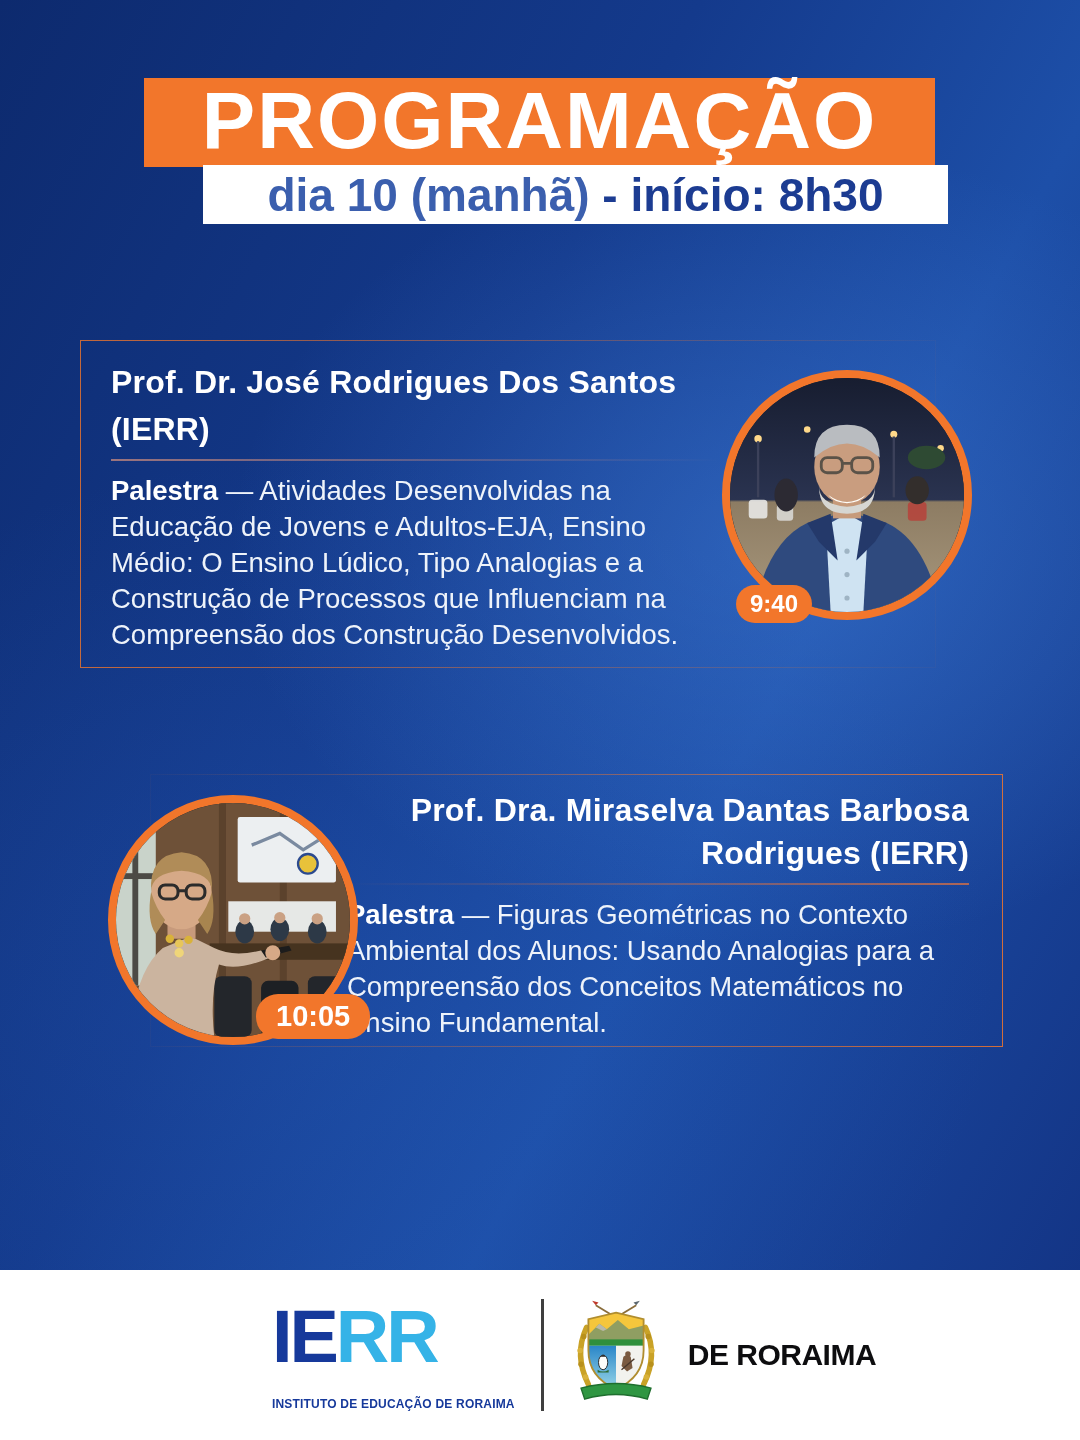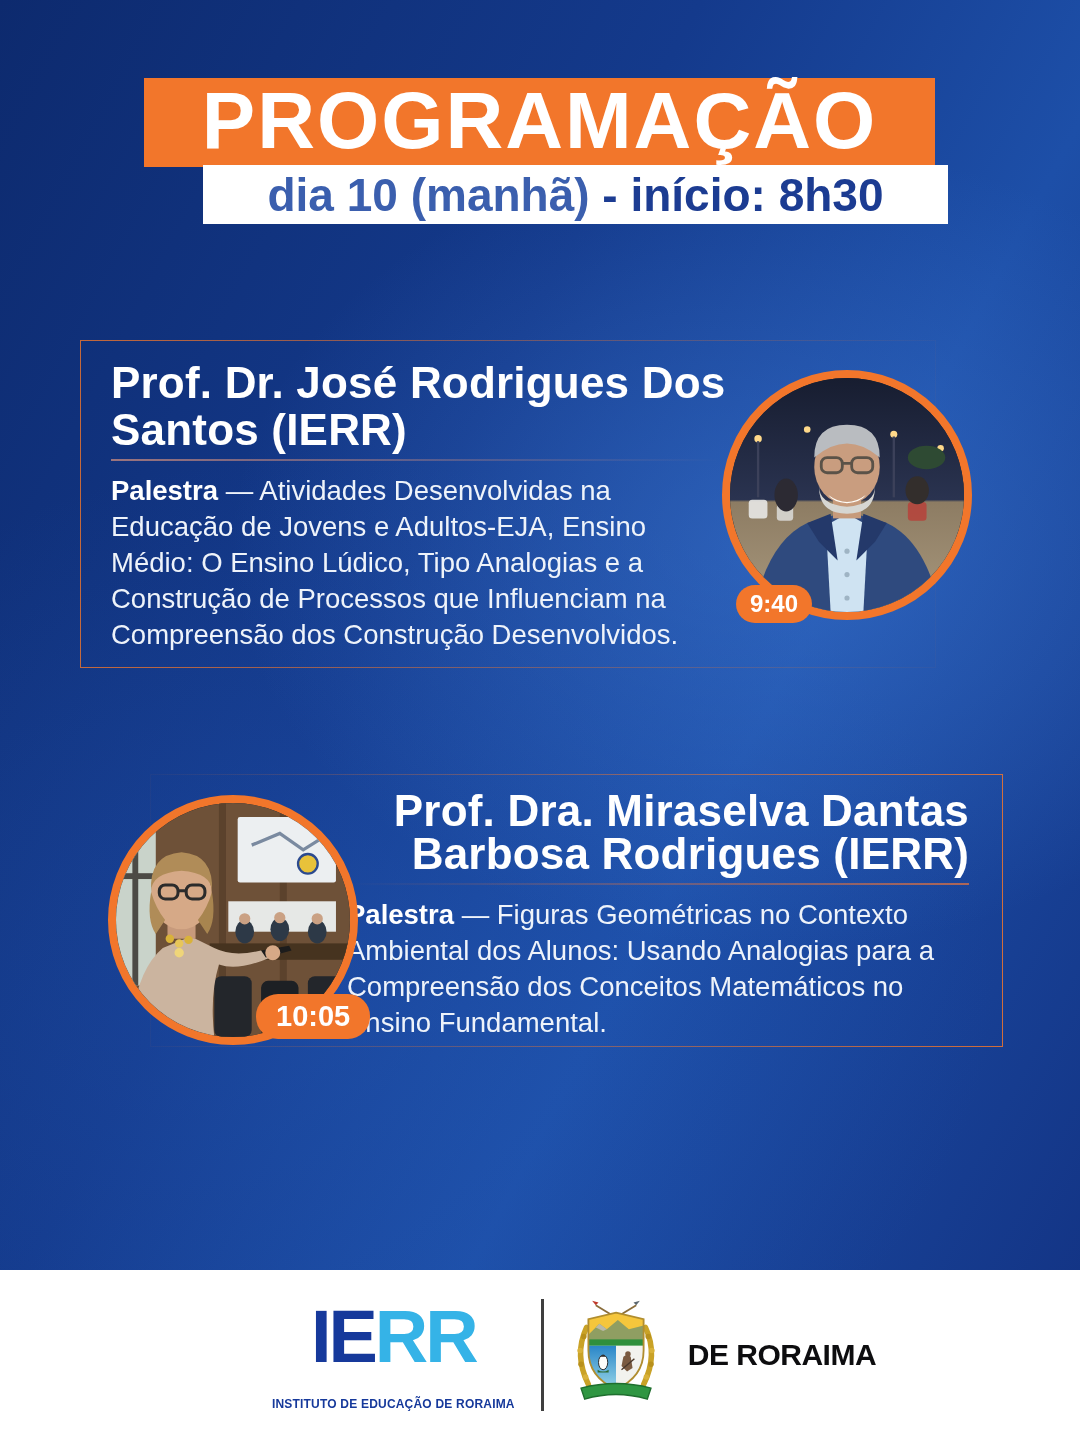--- a/index.html
+++ b/index.html
@@ -36,21 +36,21 @@
     left:80px;top:340px;width:856px;height:328px;
     border-image:linear-gradient(to right, rgba(242,118,43,.8), rgba(242,118,43,.04)) 1;
     padding:18px 0 0 30px;
   }
   .card2{
     left:150px;top:774px;width:853px;height:273px;
     border-image:linear-gradient(to left, rgba(242,118,43,.85), rgba(242,118,43,.04)) 1;
     padding:14px 33px 0 0;
   }
   .speaker-title{
-    margin:0;color:#ffffff;font-weight:700;font-size:44px;line-height:47px;letter-spacing:.2px;
+    margin:0;color:#ffffff;font-weight:700;font-size:32px;line-height:47px;letter-spacing:.2px;
   }
   .card1 .speaker-title{max-width:620px;}
   .card2 .speaker-title{margin-left:auto;max-width:620px;text-align:right;line-height:43px;}
   .rule{height:2px;border:0;margin:0;}
   .card1 .rule{margin-top:6px;width:608px;background:linear-gradient(to right, rgba(231,152,126,.65), rgba(231,152,126,0));}
   .card2 .rule{margin-top:8px;margin-left:auto;width:620px;background:linear-gradient(to left, rgba(210,110,70,.8), rgba(210,110,70,0));}
   .talk{
     margin:12px 0 0 0;color:#eef3fa;font-size:27.5px;line-height:36px;font-weight:400;
   }
   .card1 .talk{width:612px;text-align:left;}
@@ -75,21 +75,21 @@
   .badge1{left:736px;top:585px;font-size:24px;padding:7px 14px;}
   .badge2{left:256px;top:994px;font-size:29px;padding:8px 20px;border-radius:22px;}
 
   
   .footer{
     position:absolute;left:0;top:1270px;width:1080px;height:170px;background:#ffffff;
     display:flex;align-items:center;justify-content:center;gap:26px;
     transform:translateZ(0);
   }
   .footer-inner{display:flex;align-items:center;gap:26px;transform:translateX(34px);}
-  .ierr{display:flex;flex-direction:column;align-items:center;gap:19px;}
+  .ierr{display:flex;flex-direction:column;gap:19px;}
   .ierr-word{font-size:74px;font-weight:800;letter-spacing:-3px;line-height:1;}
   .ierr-word .ie{color:#16399b;}
   .ierr-word .rr{color:#35b3e7;}
   .ierr-tag{margin-top:4px;font-size:12px;font-weight:700;color:#16399b;letter-spacing:.2px;white-space:nowrap;}
   .v-divider{width:3px;height:112px;background:#3f3f3f;}
   .crest{width:92px;height:116px;}
   .gov{display:flex;flex-direction:column;justify-content:center;color:#0d0d0f;}
   .gov .g1{font-size:37px;font-weight:700;letter-spacing:-.5px;line-height:36px;}
   .gov .g2{font-size:30px;font-weight:700;letter-spacing:-.5px;line-height:30px;}
 </style>

